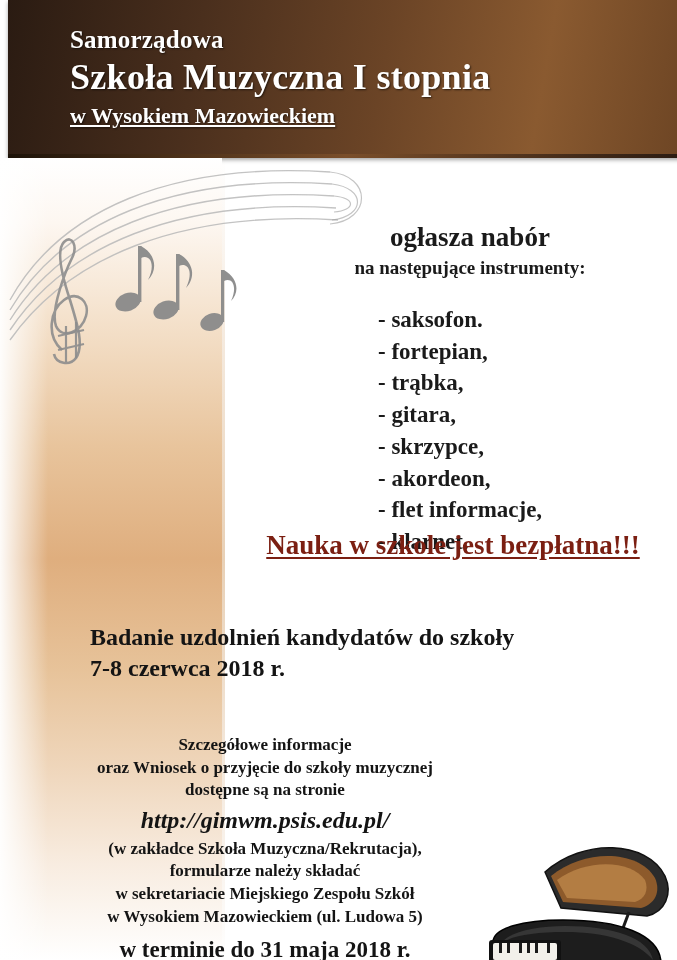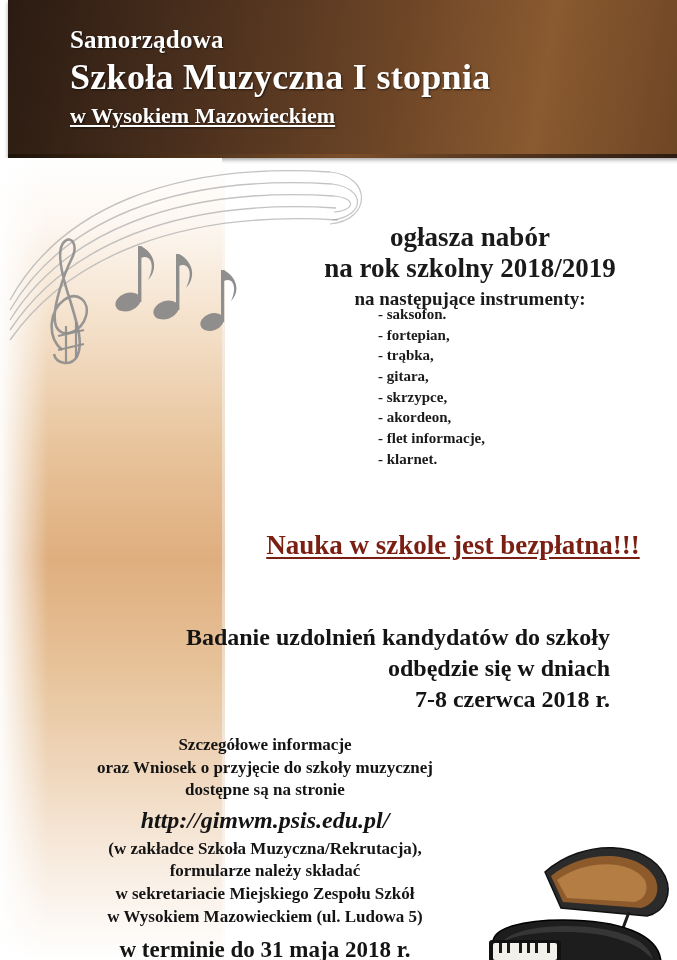--- a/index.html
+++ b/index.html
@@ -143,21 +143,21 @@
     margin-top: 3px;
   }
 
   .instrument-list {
     position: absolute;
     left: 378px;
     top: 122px;
     list-style: none;
     margin: 0;
     padding: 0;
-    font-size: 15px;
+    font-size: 23px;
     font-weight: bold;
     color: #1a1a1a;
     line-height: 1.38;
   }
 
   .free-note {
     position: absolute;
     left: 238px;
     top: 348px;
     width: 430px;
@@ -167,21 +167,21 @@
     color: #7b1f12;
     text-decoration: underline;
     text-underline-offset: 3px;
   }
 
   .exam-block {
     position: absolute;
     left: 90px;
     top: 440px;
     width: 520px;
-    text-align: right;
+    text-align: left;
     color: #141414;
     font-size: 24px;
     font-weight: bold;
     line-height: 1.3;
   }
 
   .info-block {
     position: absolute;
     left: 30px;
     top: 552px;
@@ -273,40 +273,38 @@
       <ellipse cx="212" cy="172" rx="12" ry="8.5" transform="rotate(-20 212 172)"></ellipse>
       <rect x="221" y="120" width="3.2" height="52"></rect>
       <path d="M224 120 C 238 128, 240 142, 231 151 C 238 136, 232 127, 224 131 Z"></path>
     </g>
   </svg>
 
   <div class="content">
 
     <div class="announce">
       <div class="a1">ogłasza nabór</div>
-      <div class="a2">na rok szkolny 2018/2019</div>
       <div class="a3">na następujące instrumenty:</div>
     </div>
 
     <ul class="instrument-list">
       <li>- saksofon.</li>
       <li>- fortepian,</li>
       <li>- trąbka,</li>
       <li>- gitara,</li>
       <li>- skrzypce,</li>
       <li>- akordeon,</li>
       <li>- flet informacje,</li>
       <li>- klarnet.</li>
     </ul>
 
     <div class="free-note">Nauka w szkole jest bezpłatna!!!</div>
 
     <div class="exam-block">
       <div>Badanie uzdolnień kandydatów do szkoły</div>
-      <div>odbędzie się w dniach</div>
       <div>7-8 czerwca 2018 r.</div>
     </div>
 
     <div class="info-block">
       <div class="i-sm">Szczegółowe informacje</div>
       <div class="i-sm">oraz Wniosek o przyjęcie do szkoły muzycznej</div>
       <div class="i-sm">dostępne są na stronie</div>
       <div class="i-url">http://gimwm.psis.edu.pl/</div>
       <div class="i-md">(w zakładce Szkoła Muzyczna/Rekrutacja),</div>
       <div class="i-md">formularze należy składać</div>

